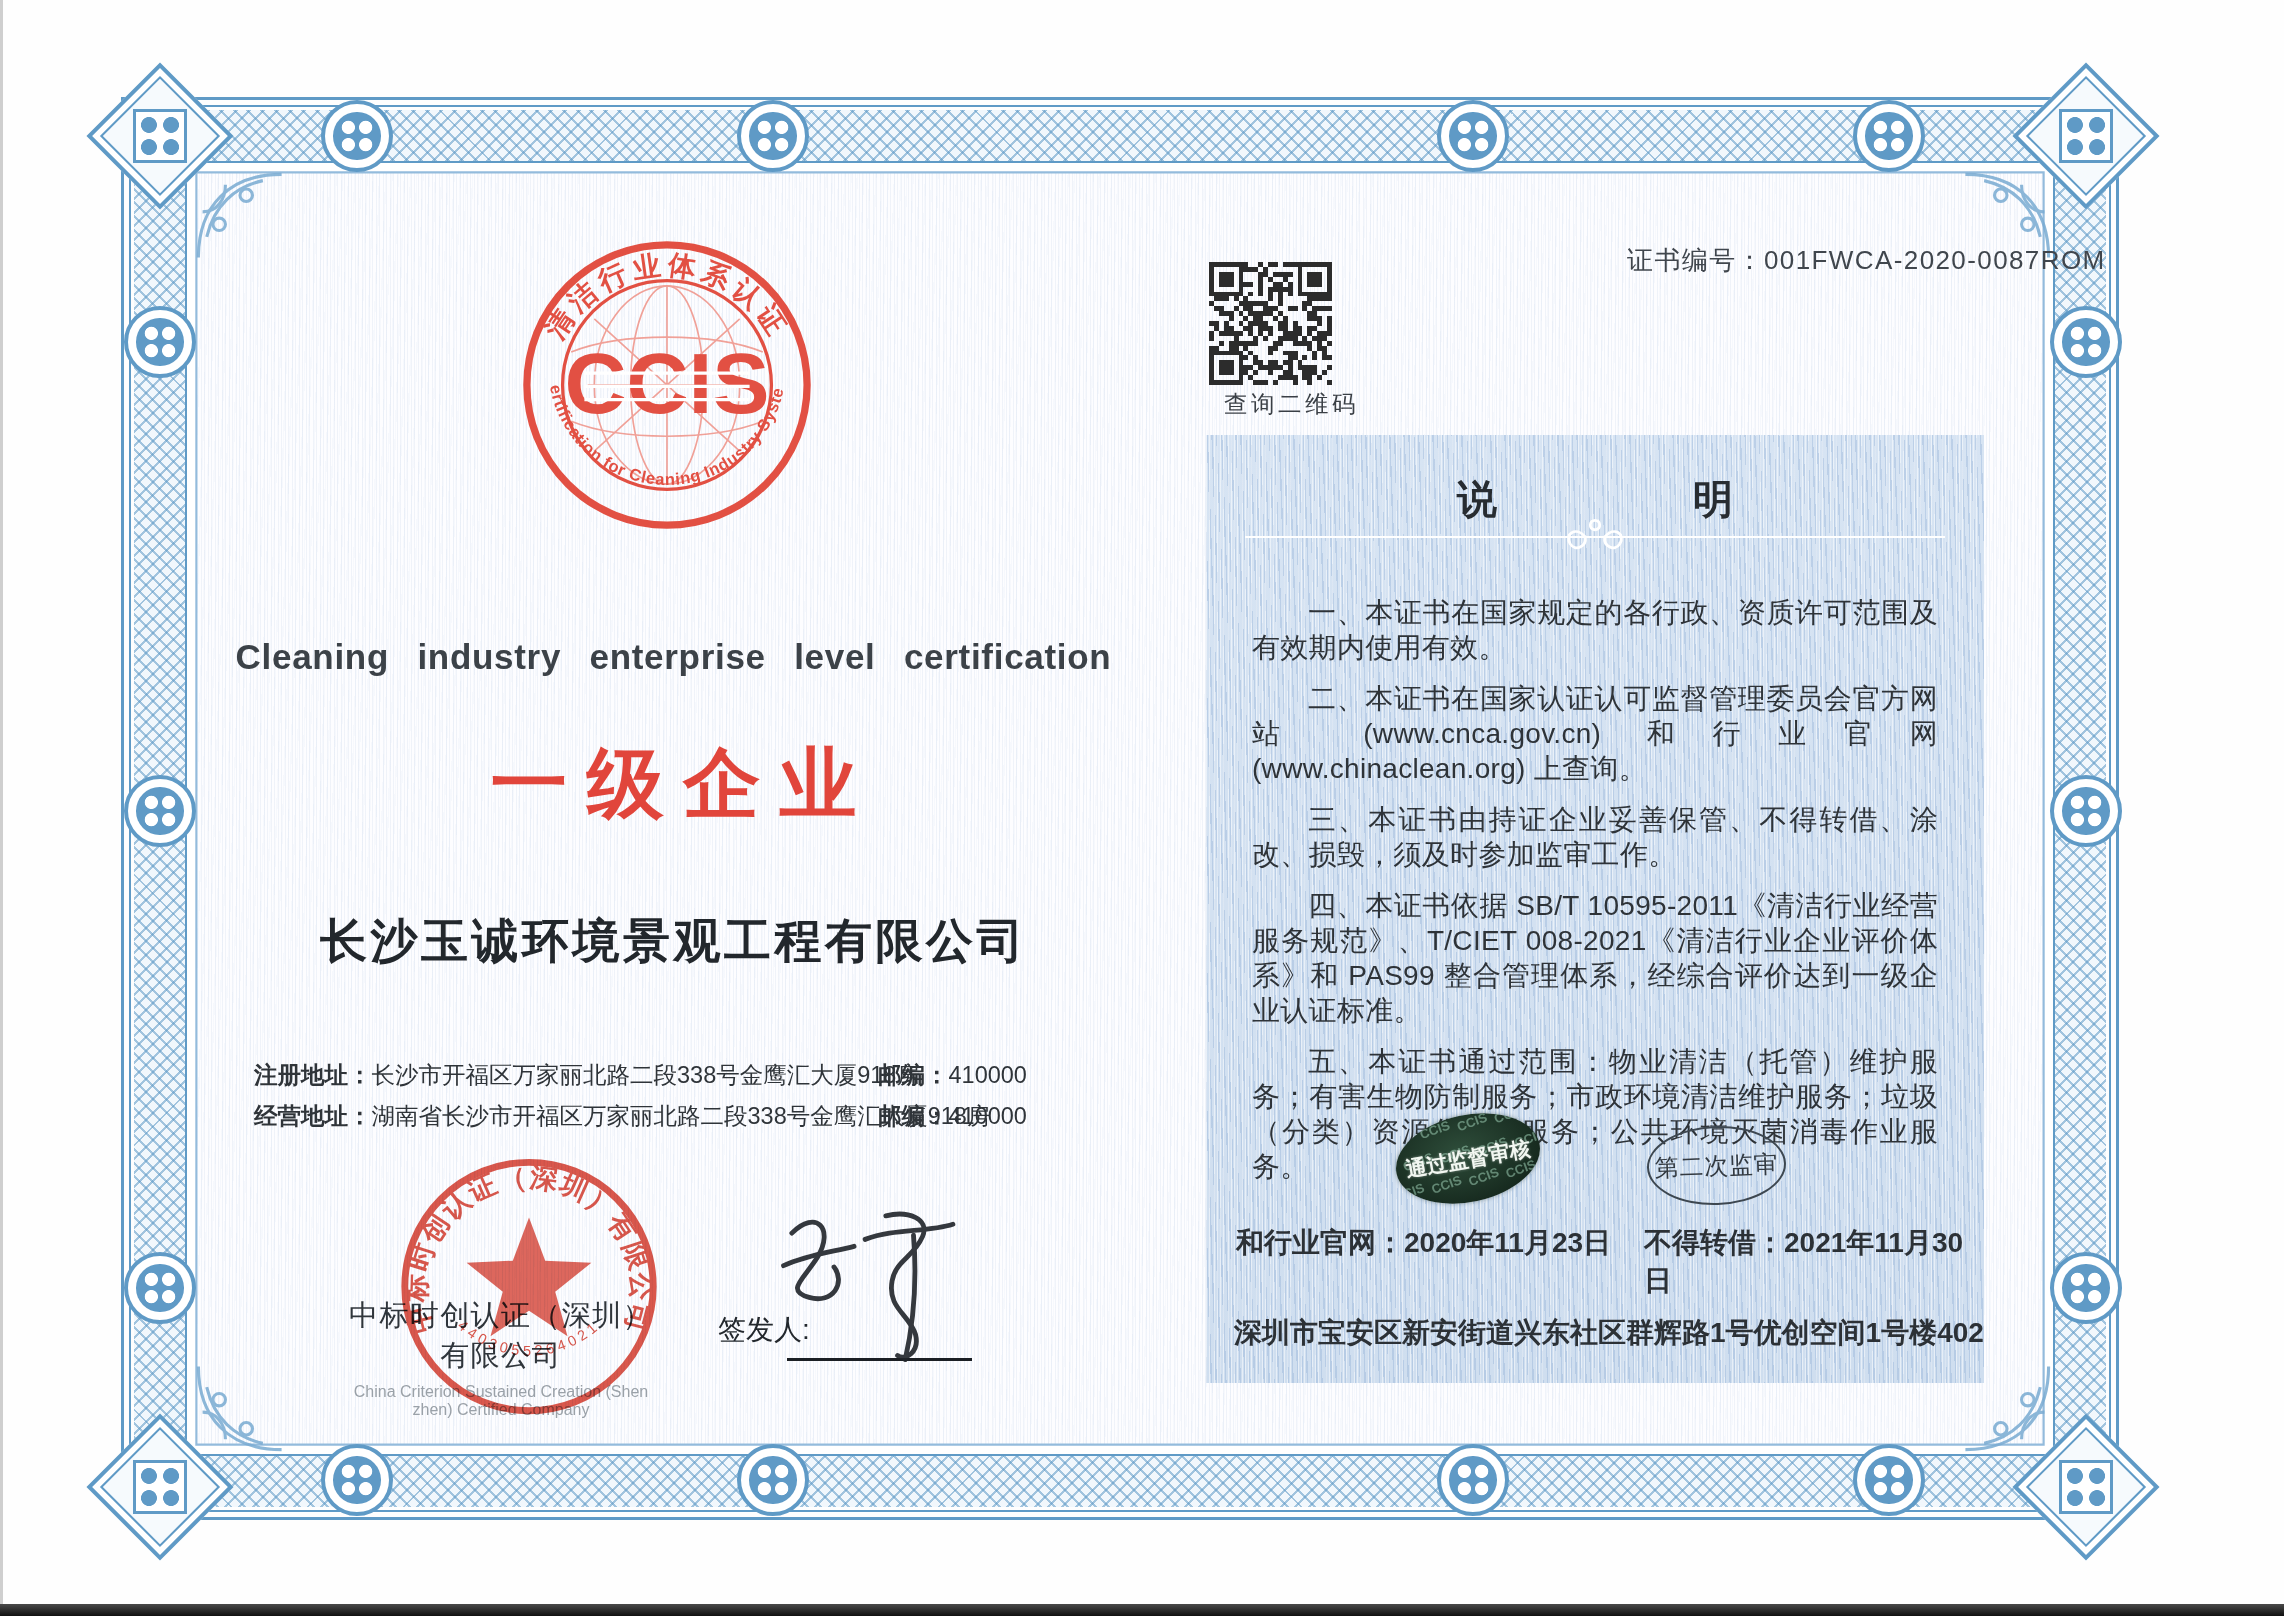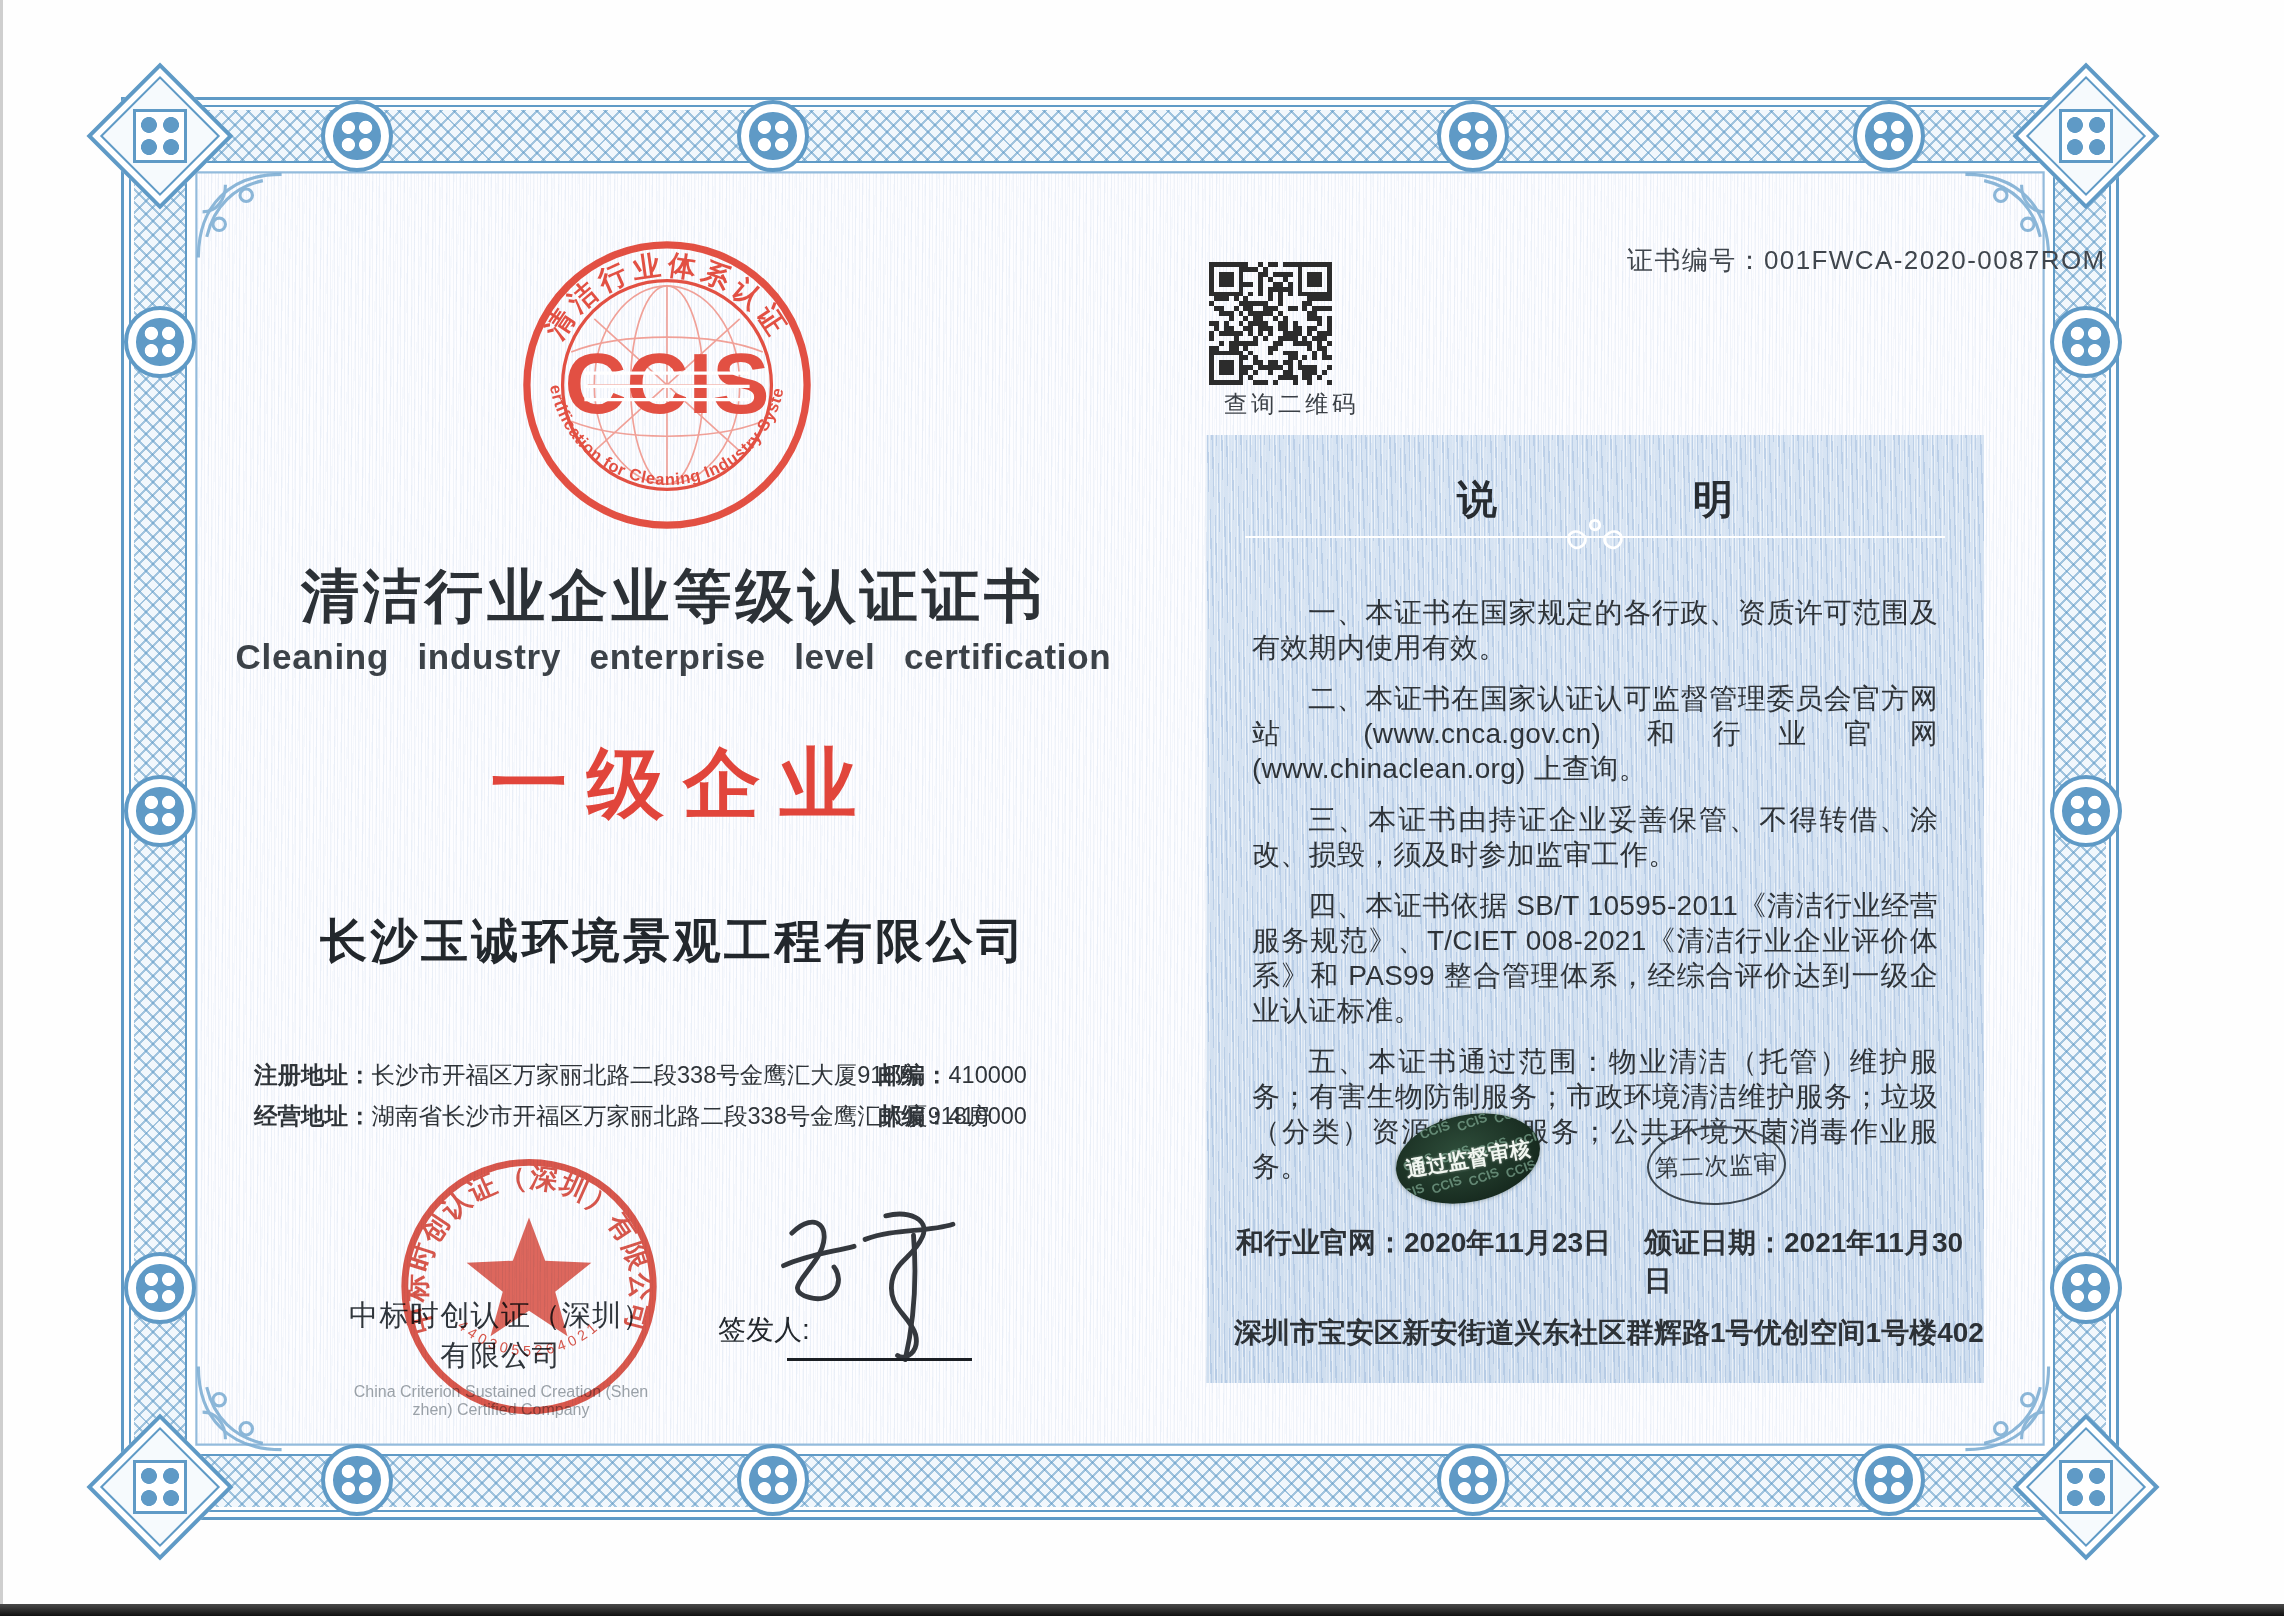--- a/index.html
+++ b/index.html
@@ -574,21 +574,20 @@
       <textPath href="#arcBottom" startOffset="50%" text-anchor="middle">Certification for Cleaning Industry System</textPath>
     </text>
     <text x="230" y="272" text-anchor="middle" font-family="Liberation Sans, DejaVu Sans, sans-serif" font-size="130" font-weight="900" fill="#e25043">CCIS</text>
     <g stroke="#ffffff" stroke-width="5">
       <line x1="105" y1="212" x2="355" y2="212"></line>
         <line x1="105" y1="232" x2="355" y2="232"></line>
         <line x1="105" y1="252" x2="355" y2="252"></line>
     </g>
   </svg>
 
-  <div class="title-zh">清洁行业企业等级认证证书</div>
   <div class="title-en">Cleaning industry enterprise level certification</div>
   <div class="grade">一级企业</div>
   <div class="company">长沙玉诚环境景观工程有限公司</div>
 
   <div class="addr" style="top:1059px;">
     <span class="lbl">注册地址：</span><span>长沙市开福区万家丽北路二段338号金鹰汇大厦918房</span>
     <span class="postal"><span class="lbl">邮编：</span><span>410000</span></span>
   </div>
   <div class="addr" style="top:1100px;">
     <span class="lbl">经营地址：</span><span>湖南省长沙市开福区万家丽北路二段338号金鹰汇大厦918房</span>
@@ -660,21 +659,21 @@
         <span class="pat" style="left: -7px; top: 1.4px;">CCIS</span>
       <div class="stxt">通过监督审核</div>
     </div>
 
     <div class="oval">
       <span>第二次监审</span>
     </div>
 
     <div class="dates">
       <div class="row1a"><span class="dlbl">和行业官网：</span><span>2020年11月23日</span></div>
-      <div class="row1b"><span class="dlbl">颁证日期：</span><span>2021年11月30日</span></div>
+      <div class="row1b"><span class="dlbl">不得转借：</span><span>2021年11月30日</span></div>
       <div class="row3">深圳市宝安区新安街道兴东社区群辉路1号优创空间1号楼402</div>
     </div>
   </div>
 
   <div class="scan-left"></div>
   <div class="scan-bottom"></div>
 </div>
 
 
 </body></html>

